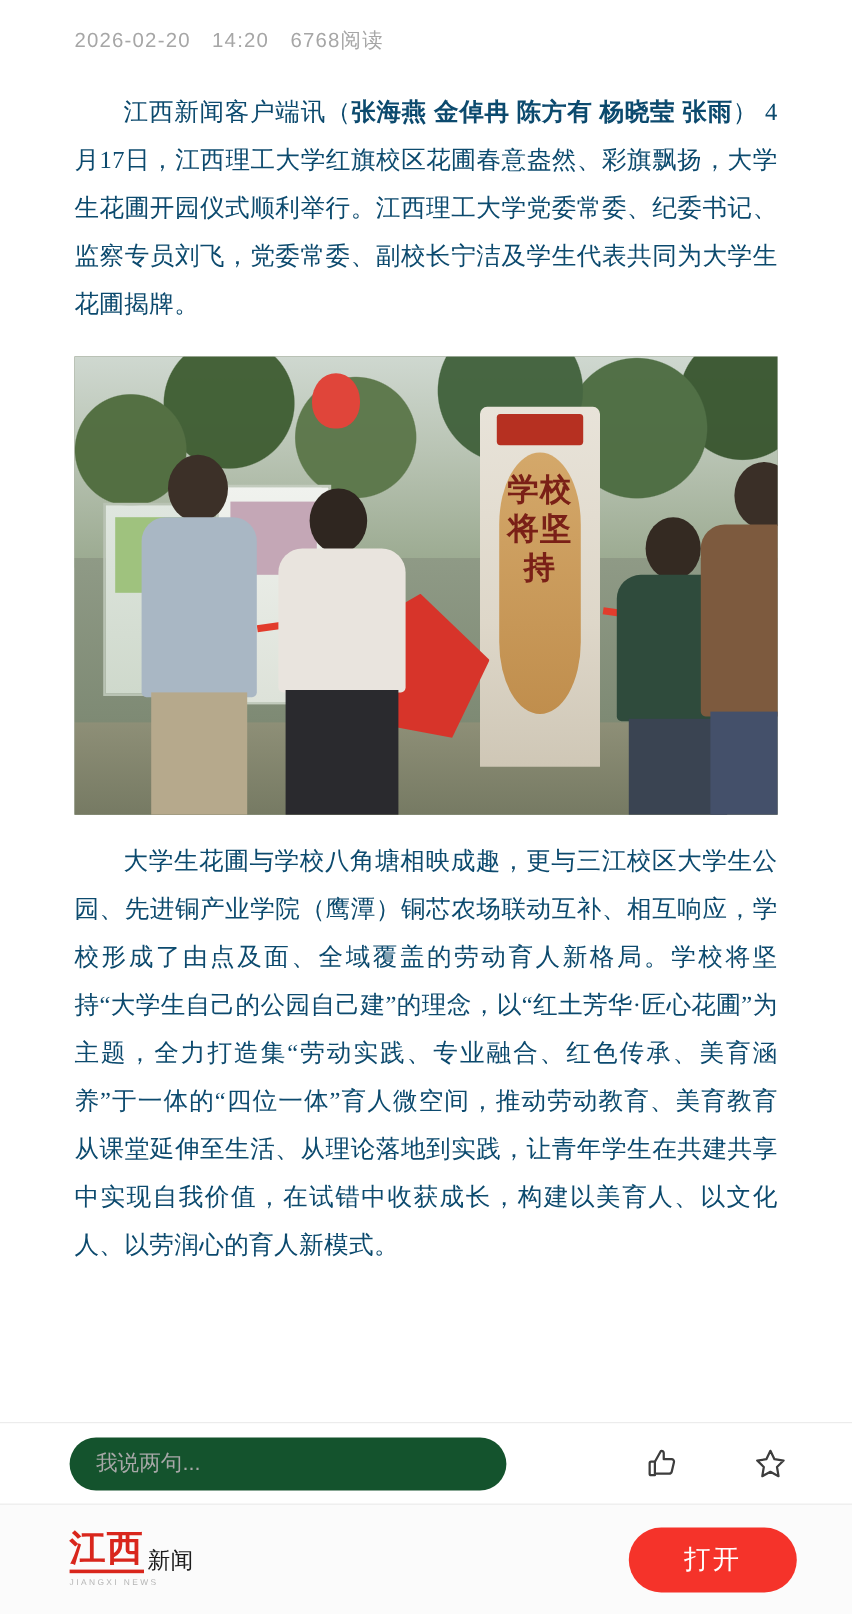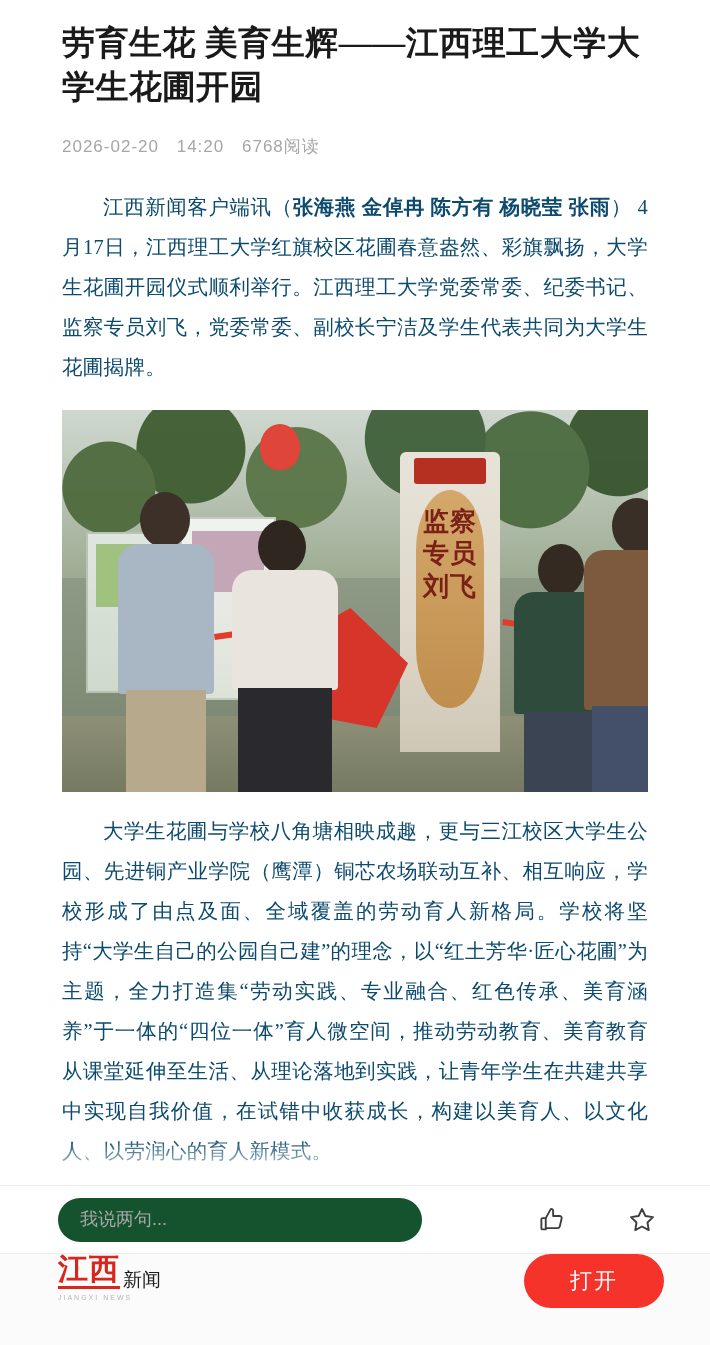--- a/index.html
+++ b/index.html
@@ -214,21 +214,21 @@
   .icon-btn + .icon-btn { margin-left: 46px; }
   .icon-btn svg { display: block; }
 
   .app-bar {
     position: absolute;
     left: 0; bottom: 0;
     width: 710px; height: 92px;
     background: #fbfbfb;
     border-top: 1px solid #ececec;
     display: flex;
-    align-items: flex-start;
+    align-items: center;
     padding: 0 46px 0 58px;
   }
   .brand {
     display: flex;
     align-items: center;
     gap: 2px;
   }
   .brand-mark {
     font-family: "Liberation Serif", serif;
     font-size: 30px;
@@ -270,41 +270,40 @@
   }
 </style>
 </head>
 <body>
 
 <div id="page">
 
   <div class="article">
     <div class="article-inner">
 
-      <h1 class="headline">劳育生花  美育生辉——江西理工大学大学生花圃开园</h1>
 
       <div class="meta">
         <span>2026-02-20</span>
         <span>14:20</span>
         <span>6768阅读</span>
       </div>
 
       <p class="para"><span>江西新闻客户端讯（</span><b>张海燕  金倬冉  陈方有  杨晓莹  张雨</b><span>）  4月17日，江西理工大学红旗校区花圃春意盎然、彩旗飘扬，大学生花圃开园仪式顺利举行。江西理工大学党委常委、纪委书记、监察专员刘飞，党委常委、副校长宁洁及学生代表共同为大学生花圃揭牌。</span></p>
 
       <div class="photo photo1">
         <div class="sky"></div>
         <div class="treeband"></div>
         <div class="midwall"></div>
         <div class="ground"></div>
         <div class="board-left"></div>
         <div class="board-right"></div>
         <div class="balloon"></div>
         <div class="monument">
           <div class="mon-top"></div>
-          <div class="mon-plaque">监察专员刘飞</div>
+          <div class="mon-plaque">学校将坚持</div>
         </div>
         <div class="ribbon-line rl-a"></div>
         <div class="ribbon-line rl-b"></div>
         <div class="ribbon-red"></div>
         <div class="ribbon-tail1"></div>
         <div class="ribbon-tail2"></div>
         <div class="person p1">
           <div class="p-head"></div>
           <div class="p-body"></div>
           <div class="p-legs"></div>

